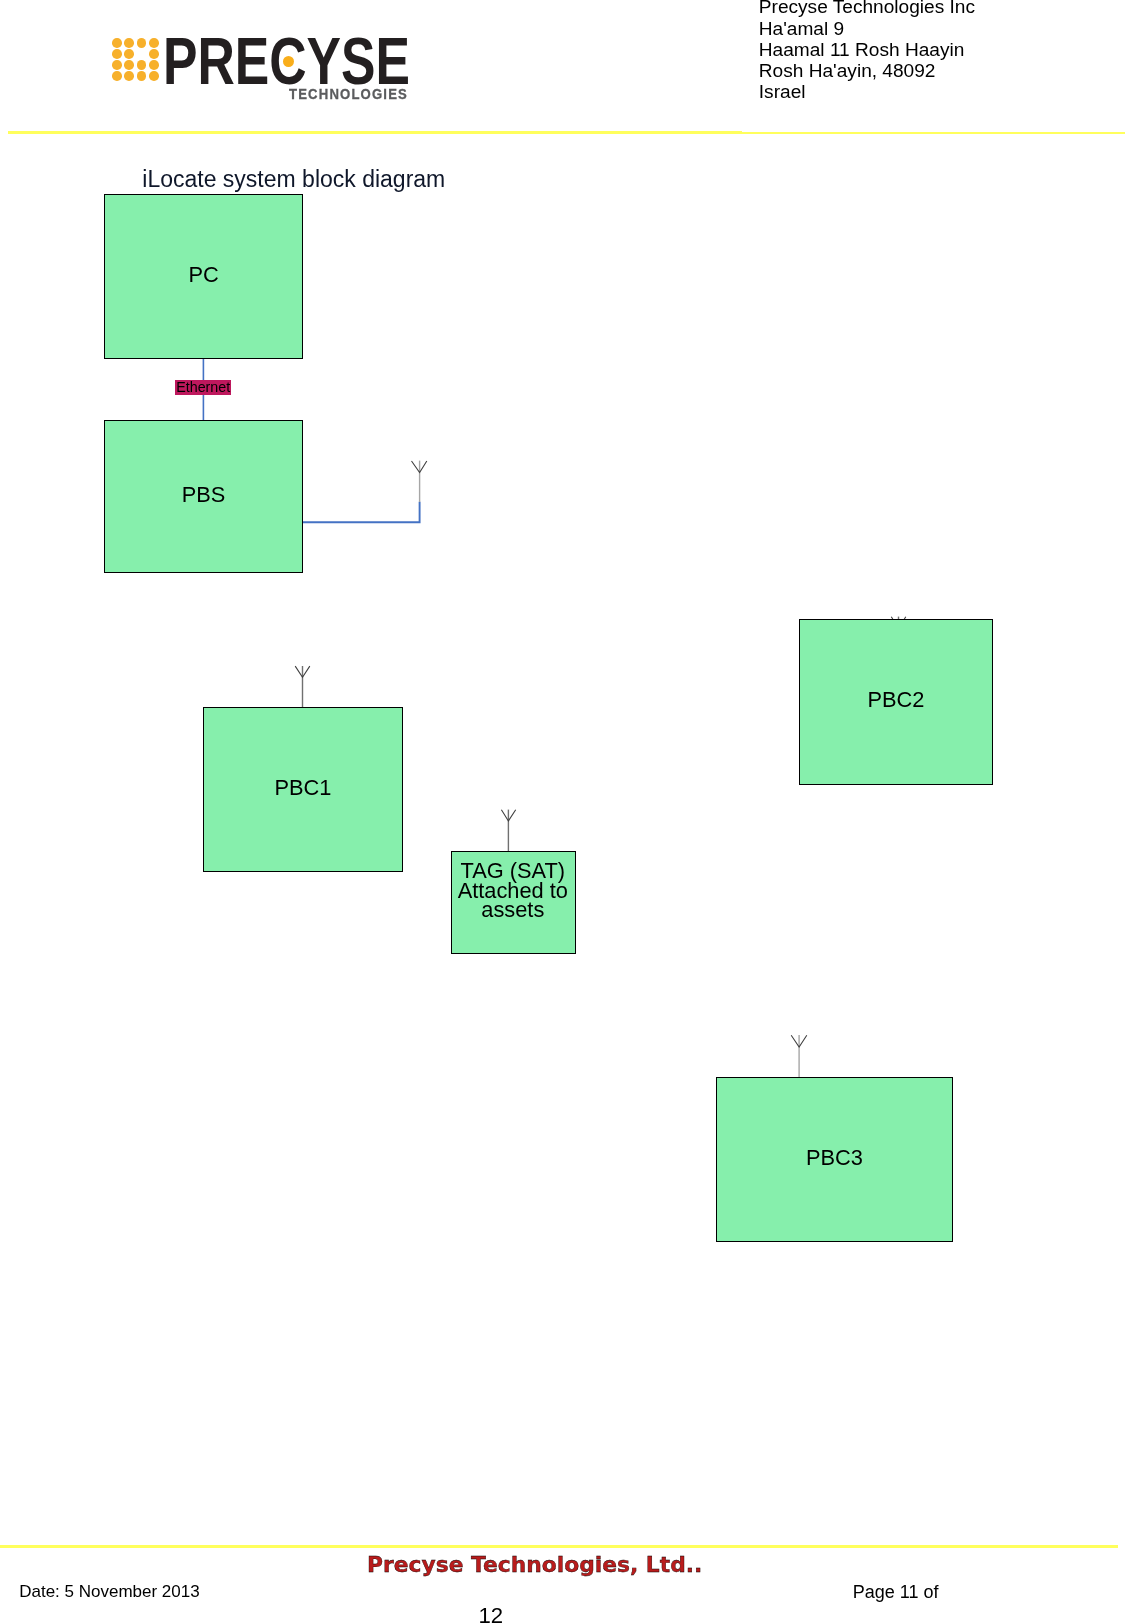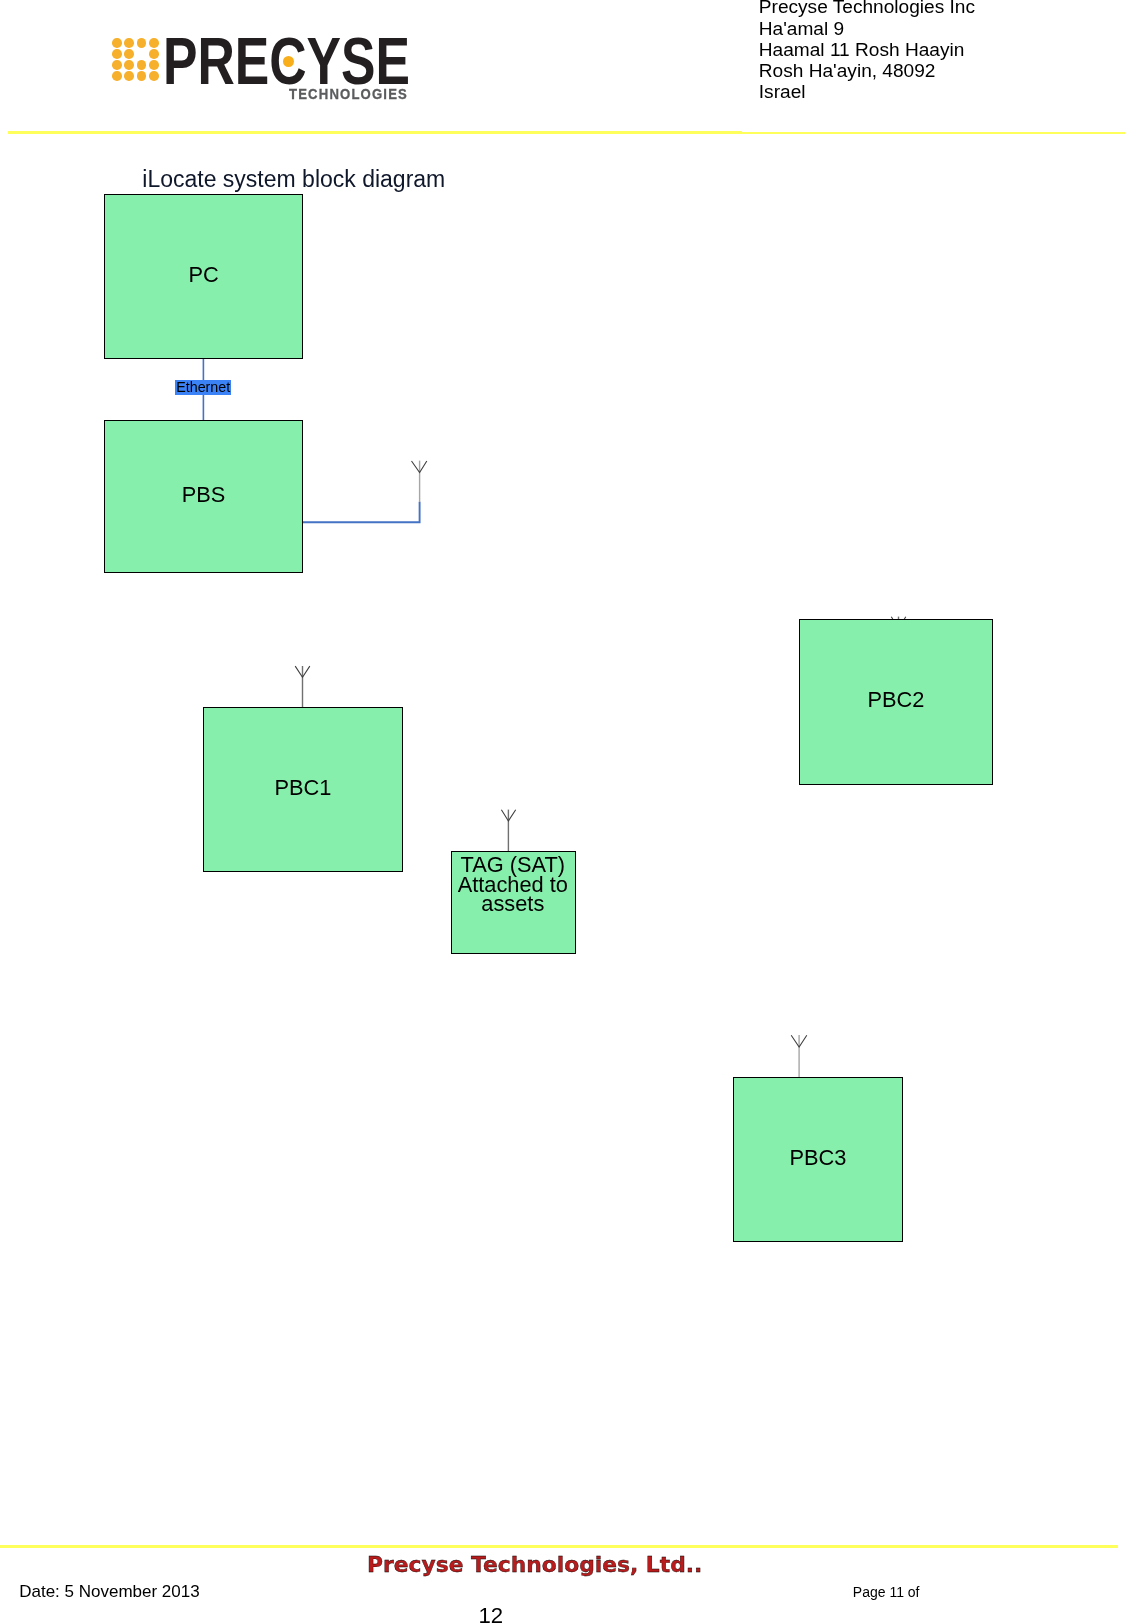--- a/index.html
+++ b/index.html
@@ -42,37 +42,37 @@
   #hrule-thin  { position:absolute; left:7.9px; top:131.6px; width:1117.1px; height:2.5px;
                  background:#ffff5c; }
 
   
   #diagram { position:absolute; left:0; top:0; width:1125px; height:1624px; }
   .box { position:absolute; background:#86efac; border:1.55px solid #000;
          box-sizing:border-box; display:flex; align-items:center;
          justify-content:center; text-align:center; }
   .box span { font-size:21.8px; line-height:22.1px; color:#000;
                position:relative; top:-1.4px; }
-  .tagtext { position:absolute; left:-1.5px; top:3px; width:124.9px;
+  .tagtext { position:absolute; left:-1.5px; top:9px; width:124.9px;
              text-align:center; line-height:19.8px; white-space:nowrap; }
   .tagtext span { line-height:19.8px; display:block; height:19.8px; top:0; }
   #title { position:absolute; left:142.3px; top:166.3px; font-size:23px;
            line-height:26px; white-space:nowrap; color:#0f172a; }
 
   
   #frule { position:absolute; left:0px; top:1544.6px; width:1117.5px; height:3.4px;
            background:#ffff5c; }
   #fcompany { position:absolute; left:0.7px; top:1554.2px; width:1068px; text-align:center;
               font-family:"DejaVu Sans", sans-serif;
               font-weight:bold; font-size:21.8px; line-height:22px; color:#b91c1c;
               letter-spacing:0px; white-space:nowrap;
               -webkit-text-stroke:0.35px #000; }
   #fdate { position:absolute; left:19.2px; top:1580.6px; font-size:17px;
            line-height:22px; color:#000; white-space:nowrap; }
-  #fpage { position:absolute; left:852.8px; top:1580.6px; font-size:14px;
+  #fpage { position:absolute; left:852.8px; top:1580.6px; font-size:18px;
            line-height:22px; color:#000; white-space:nowrap; }
   #fnum  { position:absolute; left:0px; top:1604.6px; width:981.5px; text-align:center;
            font-size:22.15px; line-height:22px; color:#000; white-space:nowrap; }
 </style>
 </head>
 <body>
 
 <div class="page">
 
   <div id="logo">
@@ -137,37 +137,37 @@
     <g>
       <line x1="508.4" y1="809.6" x2="508.4" y2="851.5" stroke="#707070" stroke-width="1.4"></line>
       <path d="M501.4 809.8 L508.4 821.0 L515.7 809.8" fill="none" stroke="#404040" stroke-width="1.1"></path>
     </g>
   </svg>
 
   <div class="box" style="left:103.75px;top:193.75px;width:199.60px;height:165.40px">
     <span>PC</span>
   </div>
 
-  <div style="position:absolute;left:175.0px;top:380.2px;font-size:14.3px;line-height:15px;background:#3b82f6;padding:0 1.2px;color:#000;white-space:nowrap">
+  <div style="position:absolute;left:175.0px;top:380.2px;font-size:14.3px;line-height:15px;background:#be185d;padding:0 1.2px;color:#000;white-space:nowrap">
     <span>Ethernet</span>
   </div>
 
   <div class="box" style="left:103.75px;top:419.75px;width:199.60px;height:153px">
     <span>PBS</span>
   </div>
 
   <div class="box" style="left:203.00px;top:706.75px;width:200px;height:165.50px">
     <span>PBC1</span>
   </div>
 
   <div class="box" style="left:799.00px;top:619px;width:194px;height:165.50px">
     <span>PBC2</span>
   </div>
 
-  <div class="box" style="left:733px;top:1076.75px;width:170px;height:165.50px">
+  <div class="box" style="left:716px;top:1076.75px;width:237px;height:165.50px">
     <span>PBC3</span>
   </div>
 
   <div class="box" style="left:450.85px;top:850.75px;width:124.90px;height:103.50px;display:block">
     <div class="tagtext">
       <span>TAG (SAT)</span>
       <span>Attached to</span>
       <span>assets</span>
     </div>
   </div>

